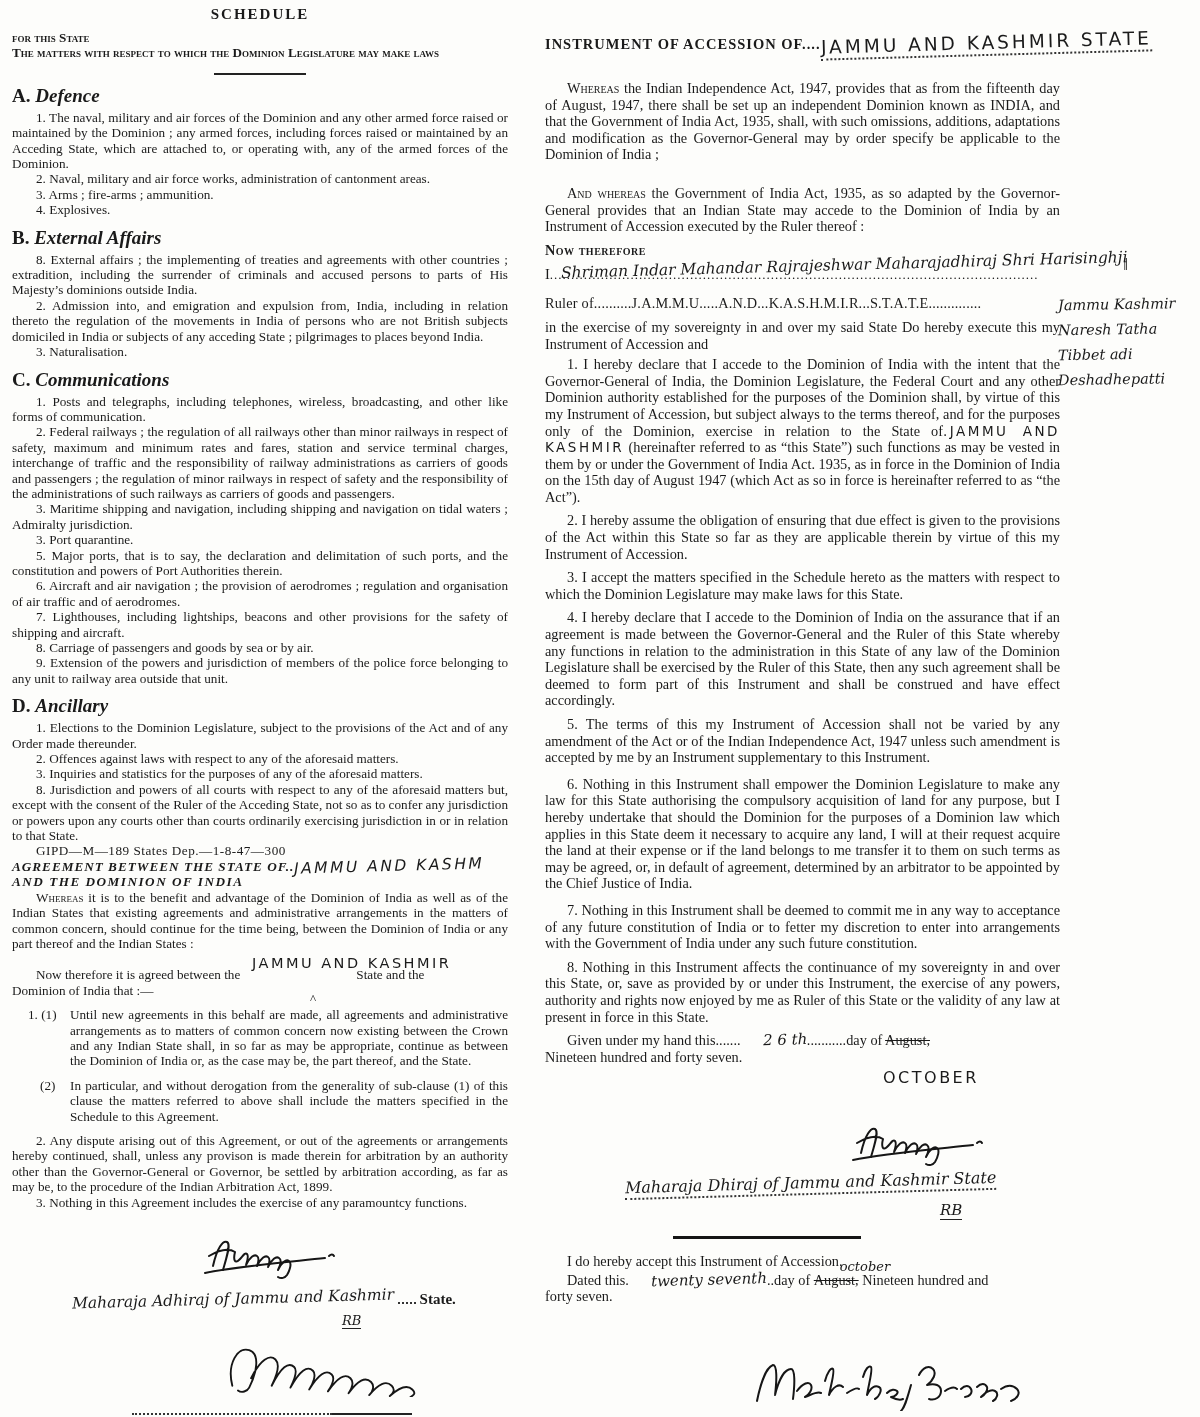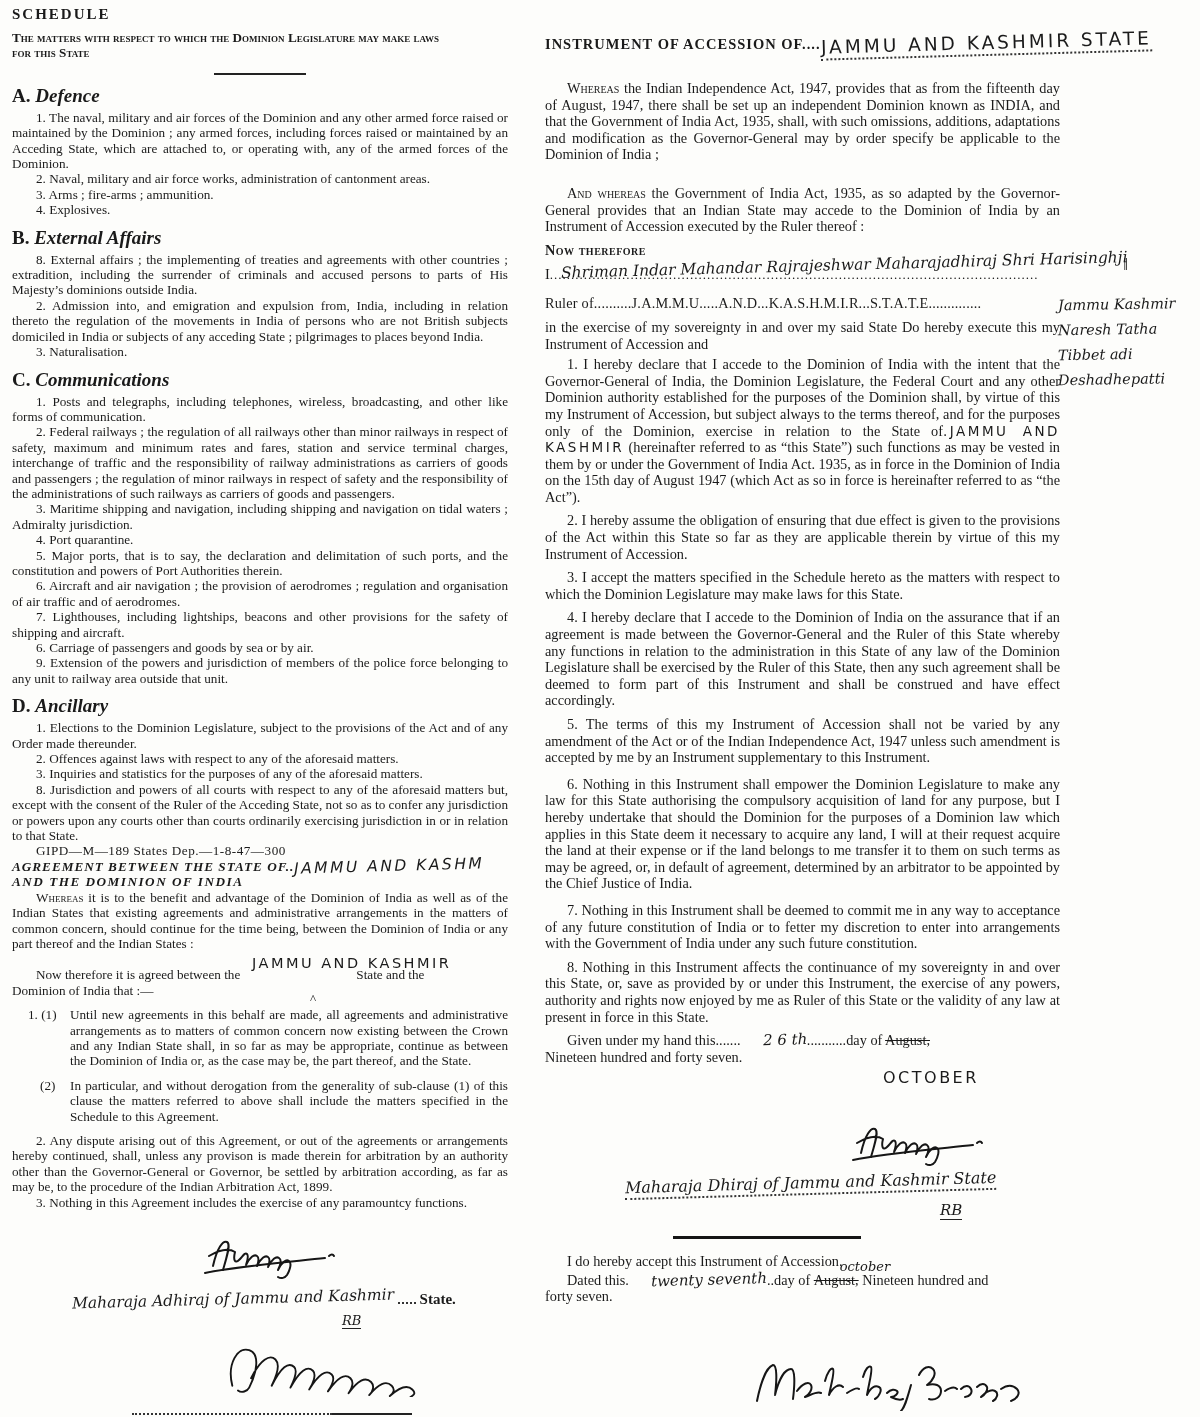--- a/index.html
+++ b/index.html
@@ -9,21 +9,21 @@
     font-family:"Liberation Serif","DejaVu Serif",serif;
     -webkit-font-smoothing:antialiased;
   }
   
   .col-left{position:absolute;left:12px;top:6px;width:496px;}
   .col-right{position:absolute;left:545px;top:32px;width:515px;}
 
   
   .col-left p{margin:0;text-align:justify;font-size:13.2px;line-height:15.4px;}
   .item{text-indent:24px;margin:2.5px 0;}
-  h1.schedule{margin:0 0 7px;font-size:15px;letter-spacing:2px;font-weight:bold;}
+  h1.schedule{margin:0 0 7px;text-align:center;font-size:15px;letter-spacing:2px;font-weight:bold;}
   .subtitle{text-align:center;font-variant:small-caps;font-weight:bold;font-size:11.6px;line-height:15px;margin:0;}
   .center-rule{width:92px;border:none;border-top:2px solid #222;margin:12px auto 10px;}
   h3.sec-head{margin:9px 0 3px;font-size:19px;font-weight:bold;}
   h3.sec-head .sec-name{font-style:italic;}
   .printers-mark{font-size:9.5px;letter-spacing:.5px;margin:12px 0 6px;text-indent:24px;text-align:left;}
 
   .agr-title{margin:4px 0 0;font-weight:bold;font-style:italic;font-size:14.6px;letter-spacing:1px;line-height:20px;text-align:left;}
   .agr-title2{text-align:center;font-weight:bold;font-style:italic;font-size:14.6px;letter-spacing:1.5px;margin:1px 0 14px;}
   .lead-caps{font-variant:small-caps;}
   .now-block{position:relative;margin-top:16px;}
@@ -68,44 +68,44 @@
   .dotted-lead{display:inline-block;border-bottom:2px dotted #333;height:10px;}
   .solid-lead{display:inline-block;border-bottom:2px solid #222;height:10px;}
   .secretary{font-style:italic;font-weight:bold;font-size:13.8px;text-align:center;margin-top:2px;}
   .accept-rule{width:188px;border:none;border-top:3px solid #151515;margin:16px 0 14px 128px;}
 </style>
 </head>
 <body>
 
 <div class="col-left">
   <h1 class="schedule">SCHEDULE</h1>
+  <p class="subtitle">for this State</p>
   <p class="subtitle">The matters with respect to which the Dominion Legislature may make laws</p>
-  <p class="subtitle">for this State</p>
   <hr class="center-rule">
 
   <h3 class="sec-head"><span>A.</span> <span class="sec-name">Defence</span></h3>
   <p class="item">1. The naval, military and air forces of the Dominion and any other armed force raised or maintained by the Dominion ; any armed forces, including forces raised or maintained by an Acceding State, which are attached to, or operating with, any of the armed forces of the Dominion.</p>
   <p class="item">2. Naval, military and air force works, administration of cantonment areas.</p>
   <p class="item">3. Arms ; fire-arms ; ammunition.</p>
   <p class="item">4. Explosives.</p>
 
   <h3 class="sec-head"><span>B.</span> <span class="sec-name">External Affairs</span></h3>
   <p class="item">8. External affairs ; the implementing of treaties and agreements with other countries ; extradition, including the surrender of criminals and accused persons to parts of His Majesty’s dominions outside India.</p>
   <p class="item">2. Admission into, and emigration and expulsion from, India, including in relation thereto the regulation of the movements in India of persons who are not British subjects domiciled in India or subjects of any acceding State ; pilgrimages to places beyond India.</p>
   <p class="item">3. Naturalisation.</p>
 
   <h3 class="sec-head"><span>C.</span> <span class="sec-name">Communications</span></h3>
   <p class="item">1. Posts and telegraphs, including telephones, wireless, broadcasting, and other like forms of communication.</p>
   <p class="item">2. Federal railways ; the regulation of all railways other than minor railways in respect of safety, maximum and minimum rates and fares, station and service terminal charges, interchange of traffic and the responsibility of railway administrations as carriers of goods and passengers ; the regulation of minor railways in respect of safety and the responsibility of the administrations of such railways as carriers of goods and passengers.</p>
   <p class="item">3. Maritime shipping and navigation, including shipping and navigation on tidal waters ; Admiralty jurisdiction.</p>
-  <p class="item">4. Port quarantine.</p>
+  <p class="item">3. Port quarantine.</p>
   <p class="item">5. Major ports, that is to say, the declaration and delimitation of such ports, and the constitution and powers of Port Authorities therein.</p>
   <p class="item">6. Aircraft and air navigation ; the provision of aerodromes ; regulation and organisation of air traffic and of aerodromes.</p>
   <p class="item">7. Lighthouses, including lightships, beacons and other provisions for the safety of shipping and aircraft.</p>
-  <p class="item">6. Carriage of passengers and goods by sea or by air.</p>
+  <p class="item">8. Carriage of passengers and goods by sea or by air.</p>
   <p class="item">9. Extension of the powers and jurisdiction of members of the police force belonging to any unit to railway area outside that unit.</p>
 
   <h3 class="sec-head"><span>D.</span> <span class="sec-name">Ancillary</span></h3>
   <p class="item">1. Elections to the Dominion Legislature, subject to the provisions of the Act and of any Order made thereunder.</p>
   <p class="item">2. Offences against laws with respect to any of the aforesaid matters.</p>
   <p class="item">3. Inquiries and statistics for the purposes of any of the aforesaid matters.</p>
   <p class="item">8. Jurisdiction and powers of all courts with respect to any of the aforesaid matters but, except with the consent of the Ruler of the Acceding State, not so as to confer any jurisdiction or powers upon any courts other than courts ordinarily exercising jurisdiction in or in relation to that State.</p>
 
   <p class="printers-mark">GIPD—M—189 States Dep.—1-8-47—300</p>
 

